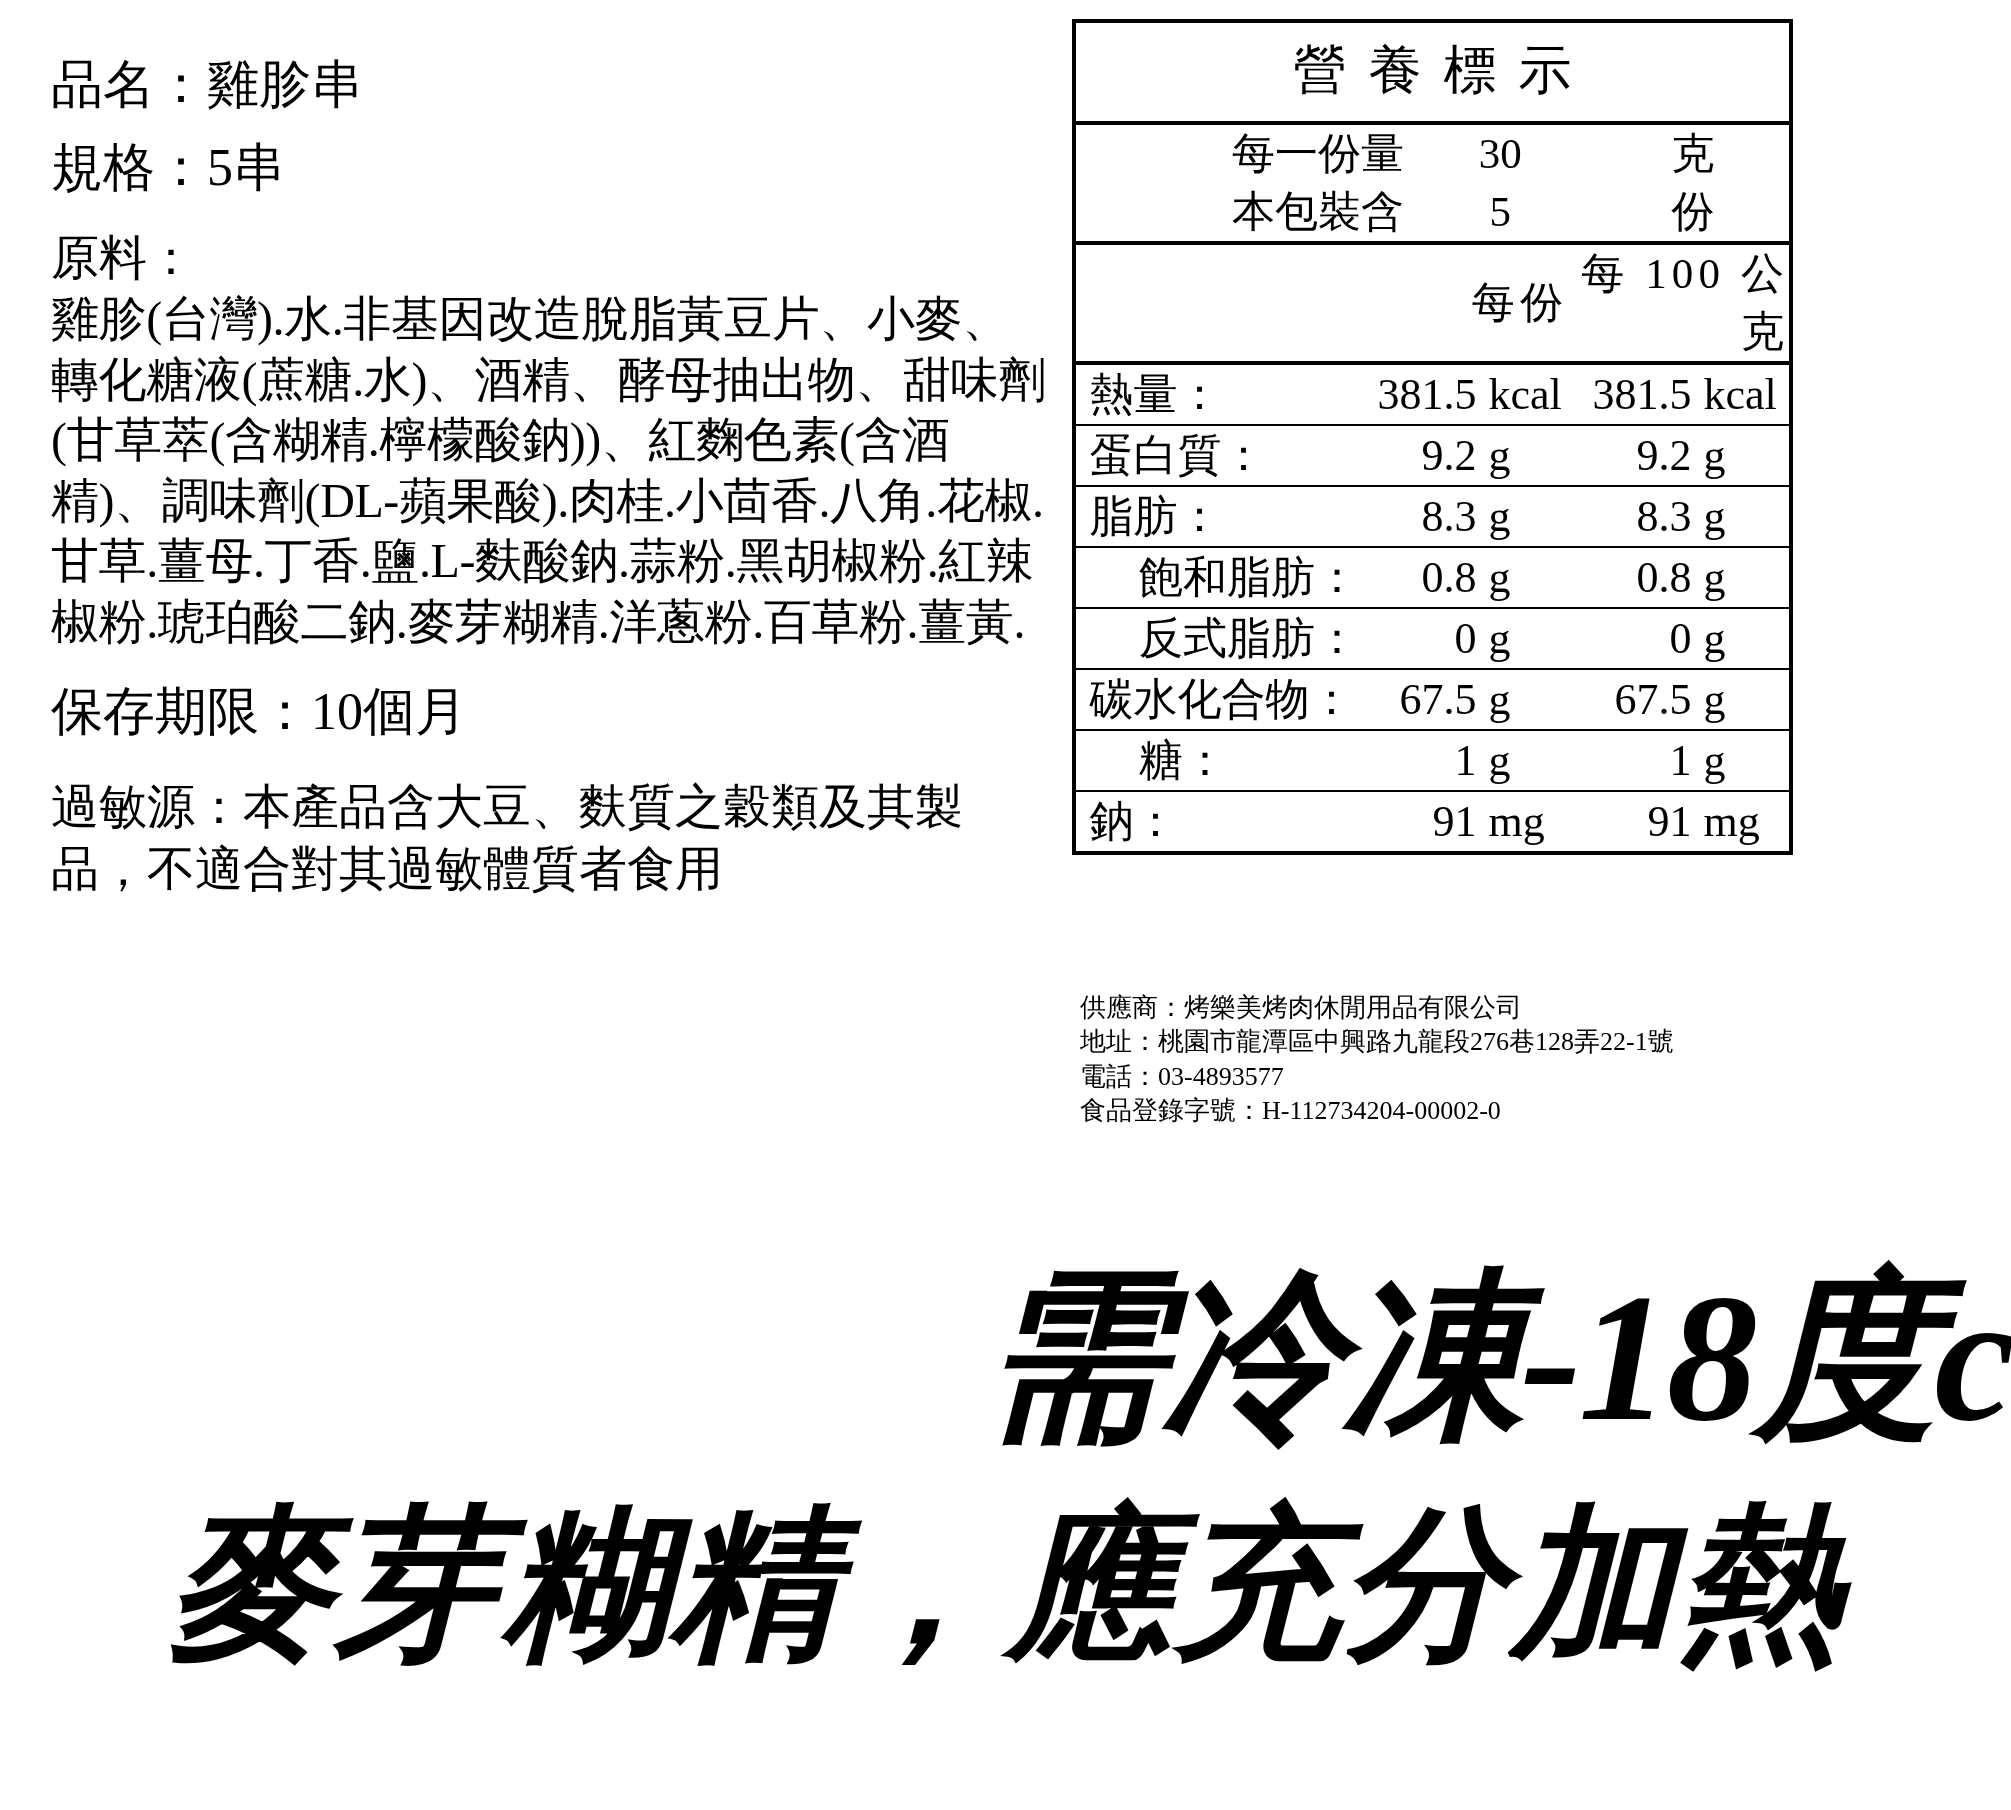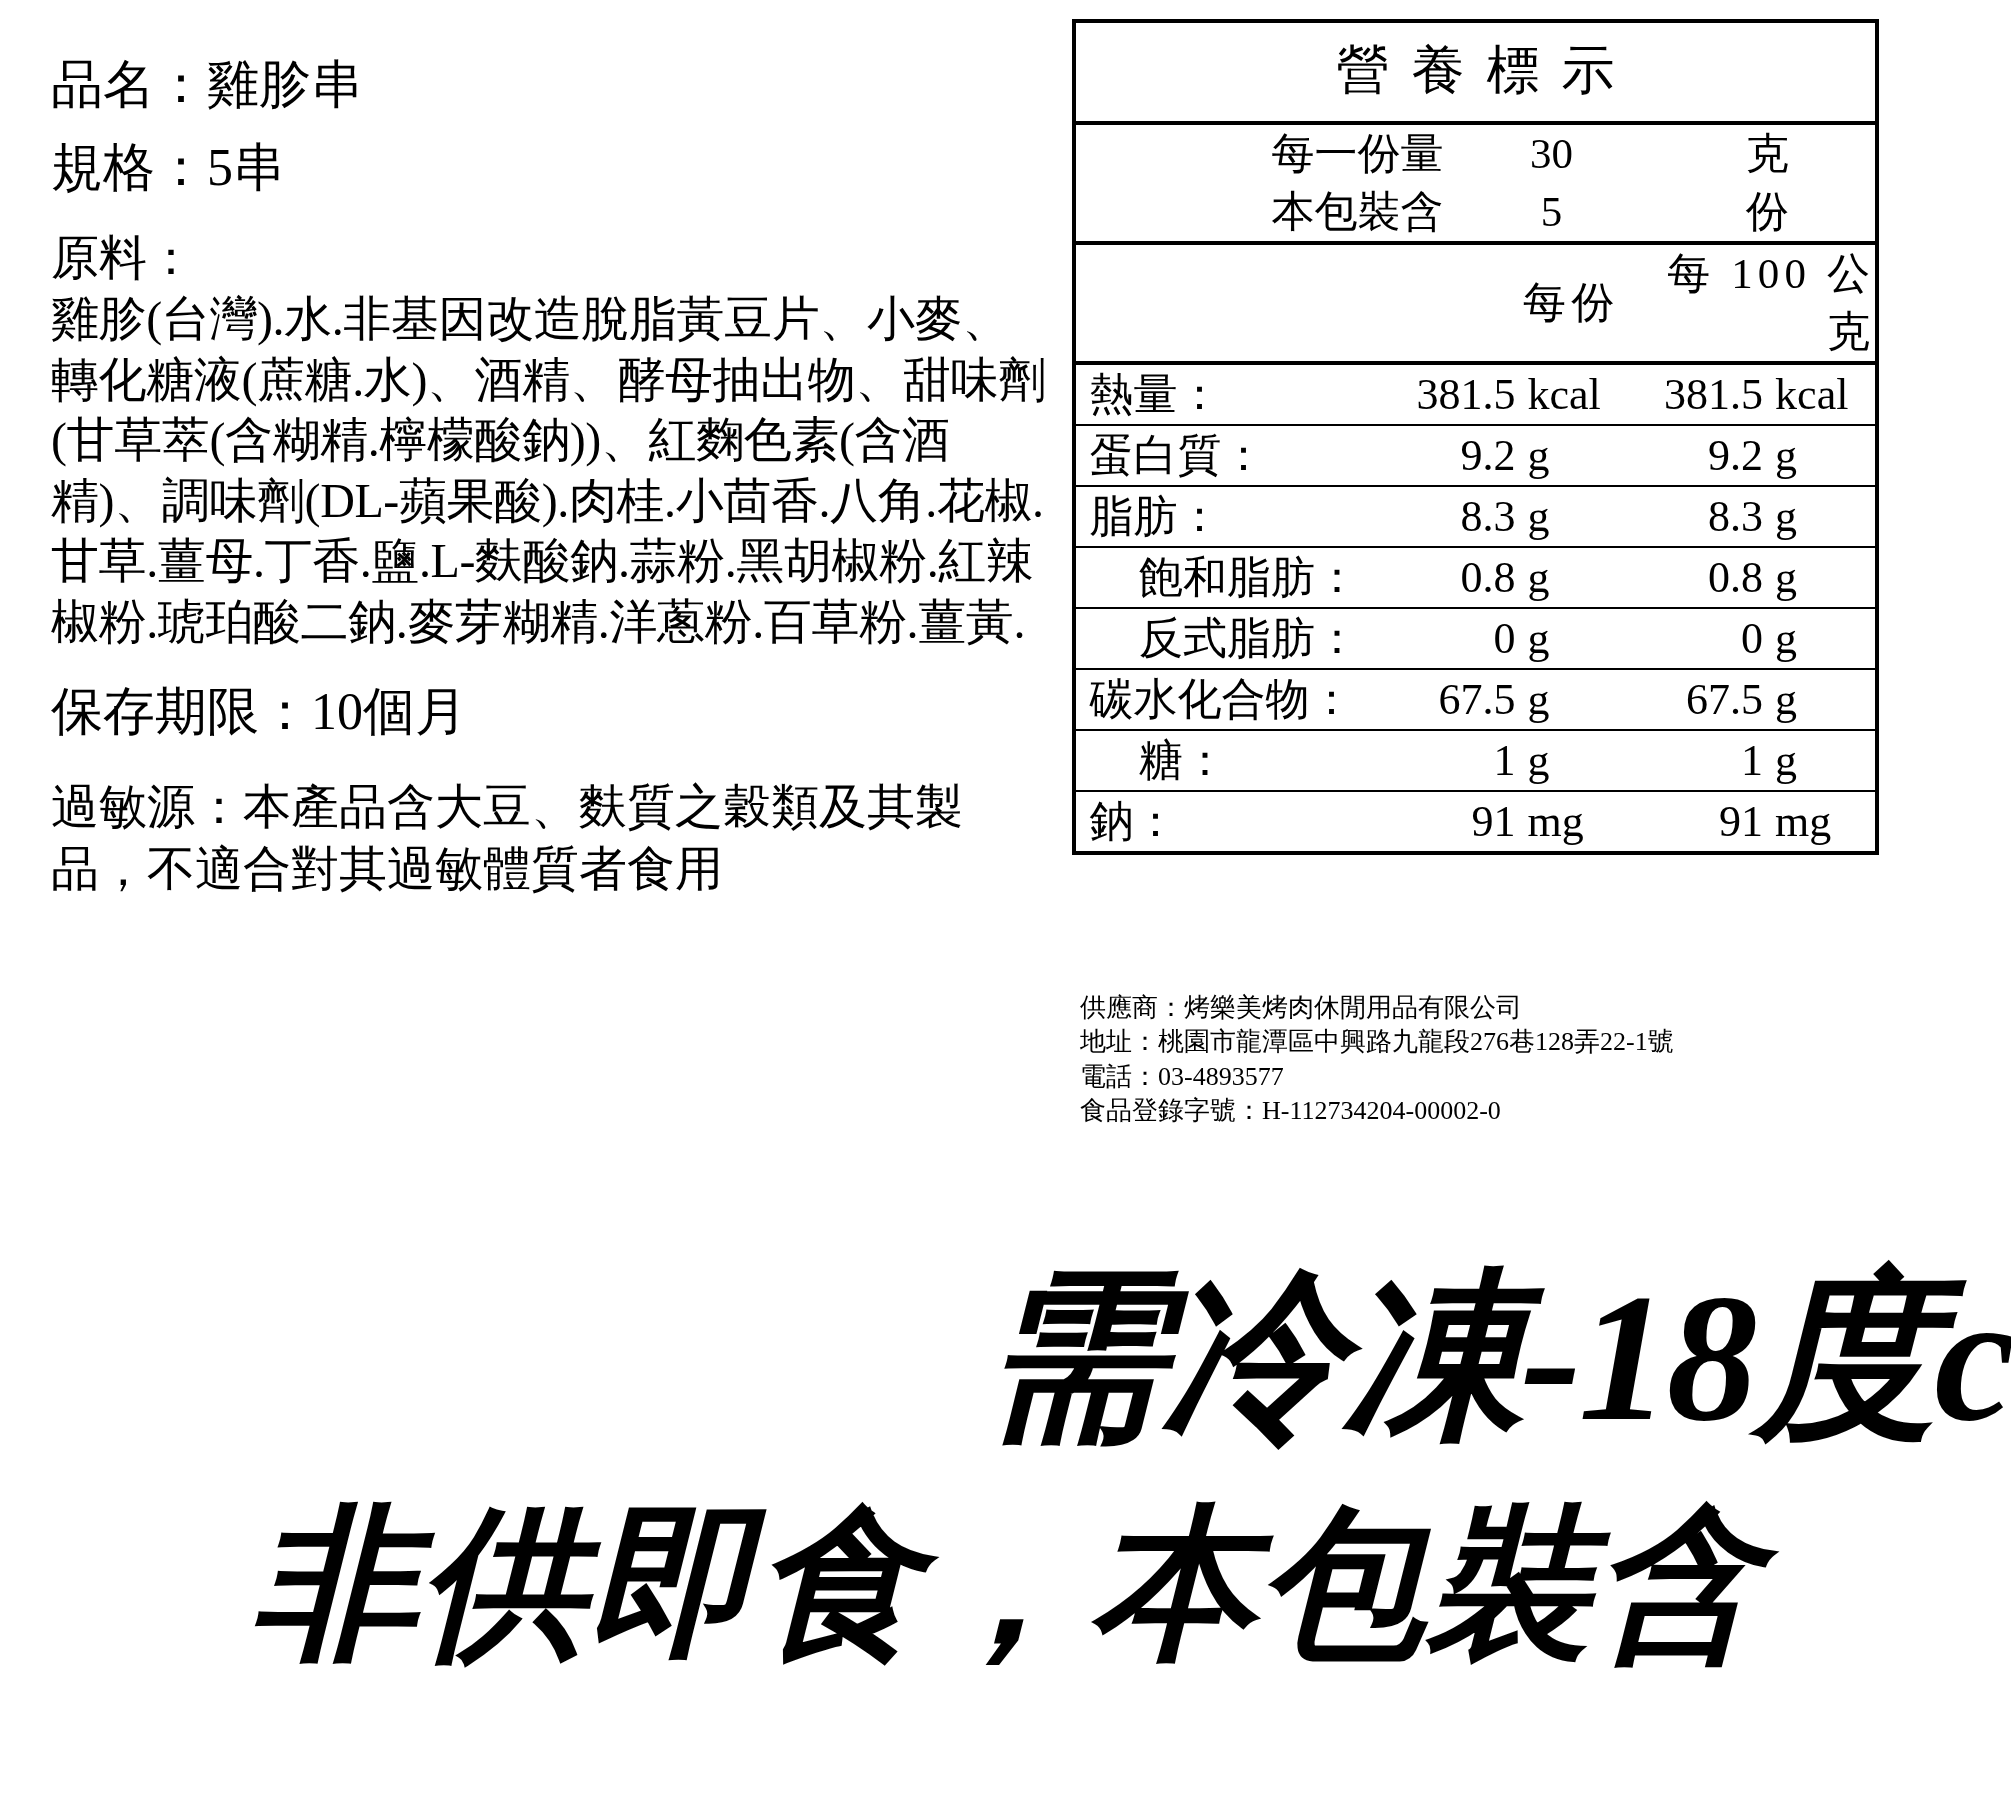--- a/index.html
+++ b/index.html
@@ -43,21 +43,21 @@
     letter-spacing: -0.4px;
   }
   .gap-s { height: 15.3px; }
   .gap-m { height: 25.6px; }
 
   
   #nutrition {
     position: absolute;
     left: 1072px;
     top: 19px;
-    width: 807px;
+    width: 721px;
     border: 4.3px solid #000;
     box-sizing: border-box;
   }
   #nutrition table {
     border-collapse: collapse;
     width: 100%;
     font-size: 43px;
   }
   #nutrition td {
     padding: 0;
@@ -248,14 +248,14 @@
 </div>
 
 <div id="supplier">
   <div>供應商：烤樂美烤肉休閒用品有限公司</div>
   <div class="wrap">地址：桃園市龍潭區中興路九龍段276巷128弄22-1號</div>
   <div>電話：03-4893577</div>
   <div>食品登錄字號：H-112734204-00002-0</div>
 </div>
 
 <div id="warn1">需冷凍-18度c</div>
-<div id="warn2">非供即食，本包裝含</div>
+<div id="warn2">麥芽糊精，應充分加熱</div>
 
 
 </body></html>

